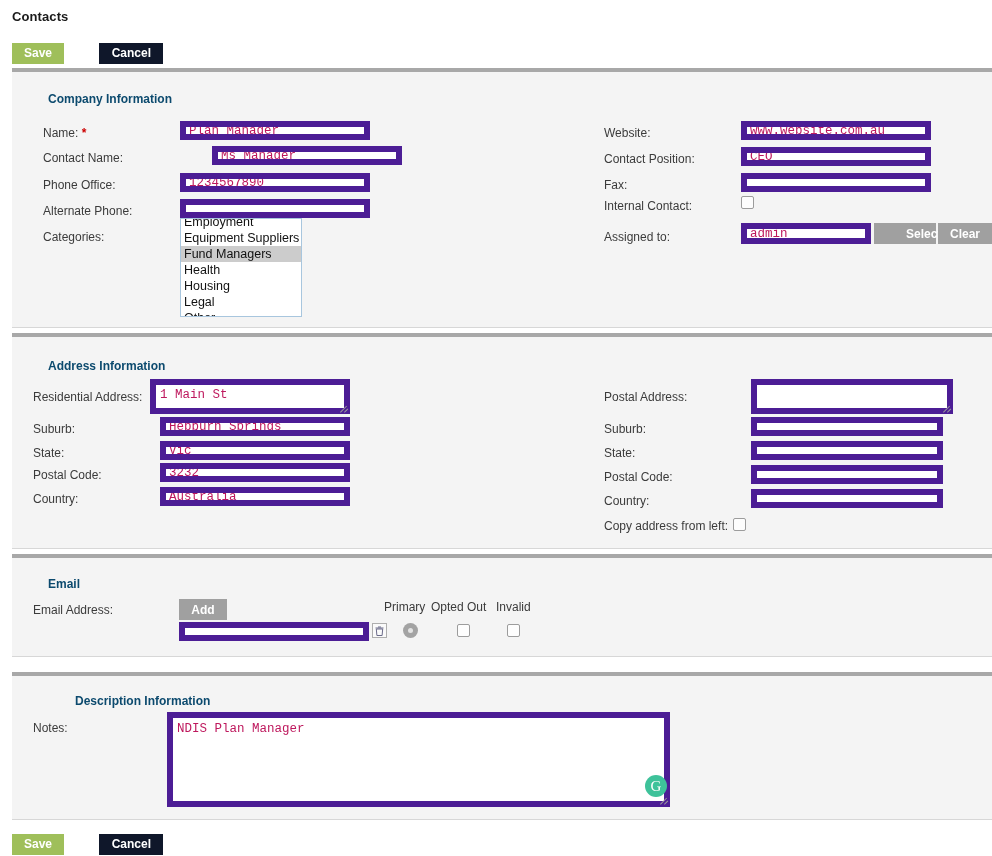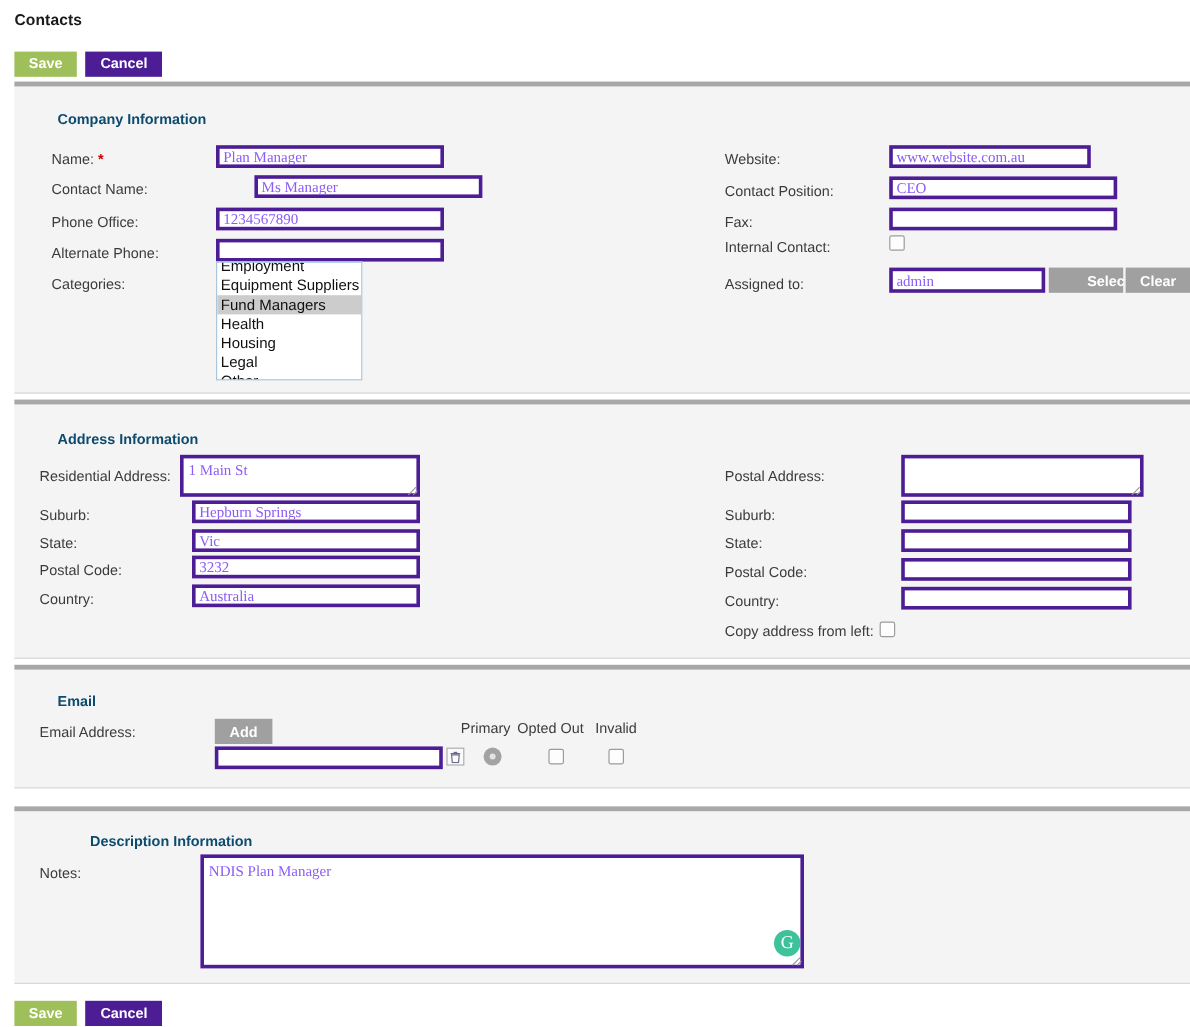--- a/index.html
+++ b/index.html
@@ -48,21 +48,21 @@
     line-height: 21px;
     font-family: "Liberation Sans", sans-serif;
     font-size: 12px;
     font-weight: bold;
     color: #ffffff;
     cursor: pointer;
     vertical-align: top;
     text-align: center;
   }
   .btn-save { background: #9fbf5a; margin-right: 4px; min-width: 52px; }
-  .btn-cancel { background: #4c1d95; min-width: 64px; }
+  .btn-cancel { background: #0f172a; min-width: 64px; margin-left: 28px; }
 
   
   .section {
     position: absolute;
     left: 12px;
     width: 980px;
     box-sizing: border-box;
     background: #f4f4f4;
     border-top: 4px solid #a8a8a8;
     border-bottom: 1px solid #d7d7d7;
@@ -80,25 +80,25 @@
     position: absolute;
     font-size: 12px;
     color: #3b3b3b;
     white-space: nowrap;
   }
   .req { color: #cc0000; font-weight: bold; }
 
   .fld {
     position: absolute;
     box-sizing: border-box;
-    border: 3px solid #4c1d95;
+    border: 6px solid #4c1d95;
     background: #ffffff;
-    font-family: Liberation Serif, serif;
+    font-family: Liberation Mono, monospace;
     font-size: 12.5px;
-    color: #8b5cf6;
+    color: #be185d;
     padding: 1px 2px 0 3px;
     height: 19px;
     line-height: 17px;
     outline: none;
   }
   textarea.fld {
     resize: none;
     padding: 3px 3px 0 4px;
     line-height: 15px;
     overflow: hidden;
@@ -254,21 +254,21 @@
           <div class="listbox-opt">Equipment Suppliers</div>
           <div class="listbox-opt sel">Fund Managers</div>
           <div class="listbox-opt">Health</div>
           <div class="listbox-opt">Housing</div>
           <div class="listbox-opt">Legal</div>
           <div class="listbox-opt">Other</div>
         </div>
     </div>
 
     <div class="lbl" style="left:592px; top:54px;">Website:</div>
-    <input class="fld" style="left: 729px; top: 49px; width: 168px;" value="www.website.com.au">
+    <input class="fld" style="left: 729px; top: 49px; width: 190px;" value="www.website.com.au">
 
     <div class="lbl" style="left:592px; top:80px;">Contact Position:</div>
     <input class="fld" style="left: 729px; top: 75px; width: 190px;" value="CEO">
 
     <div class="lbl" style="left:592px; top:106px;">Fax:</div>
     <input class="fld" style="left: 729px; top: 101px; width: 190px;" value="">
 
     <div class="lbl" style="left:592px; top:127px;">Internal Contact:</div>
     <div class="cbx" style="left:729px; top:124px;"></div>
 

